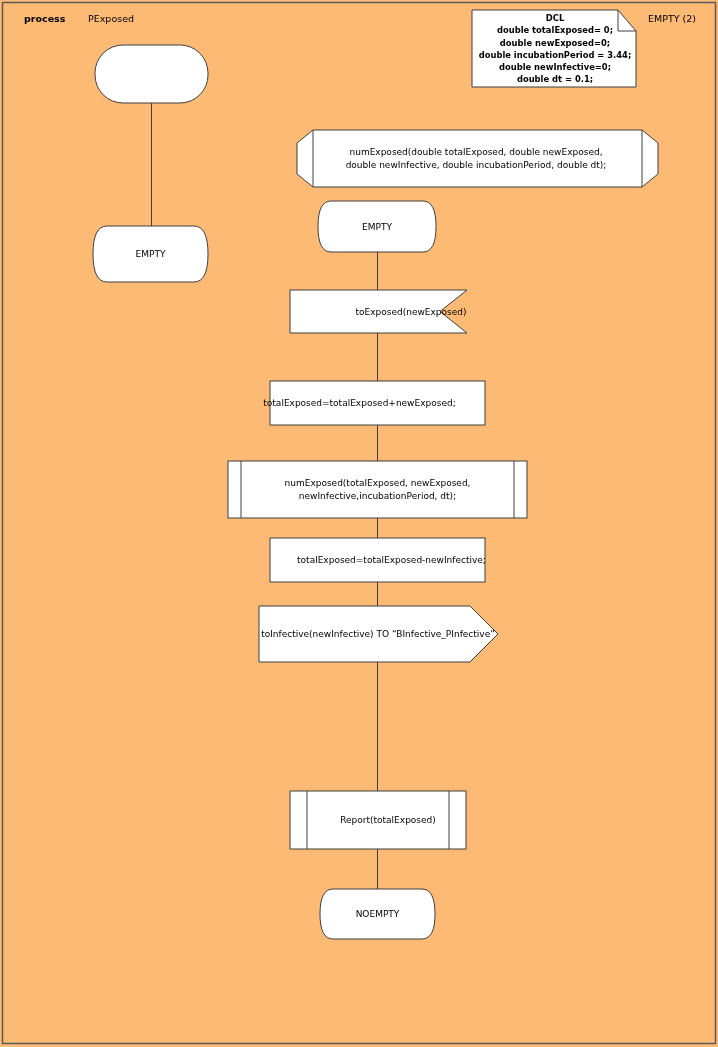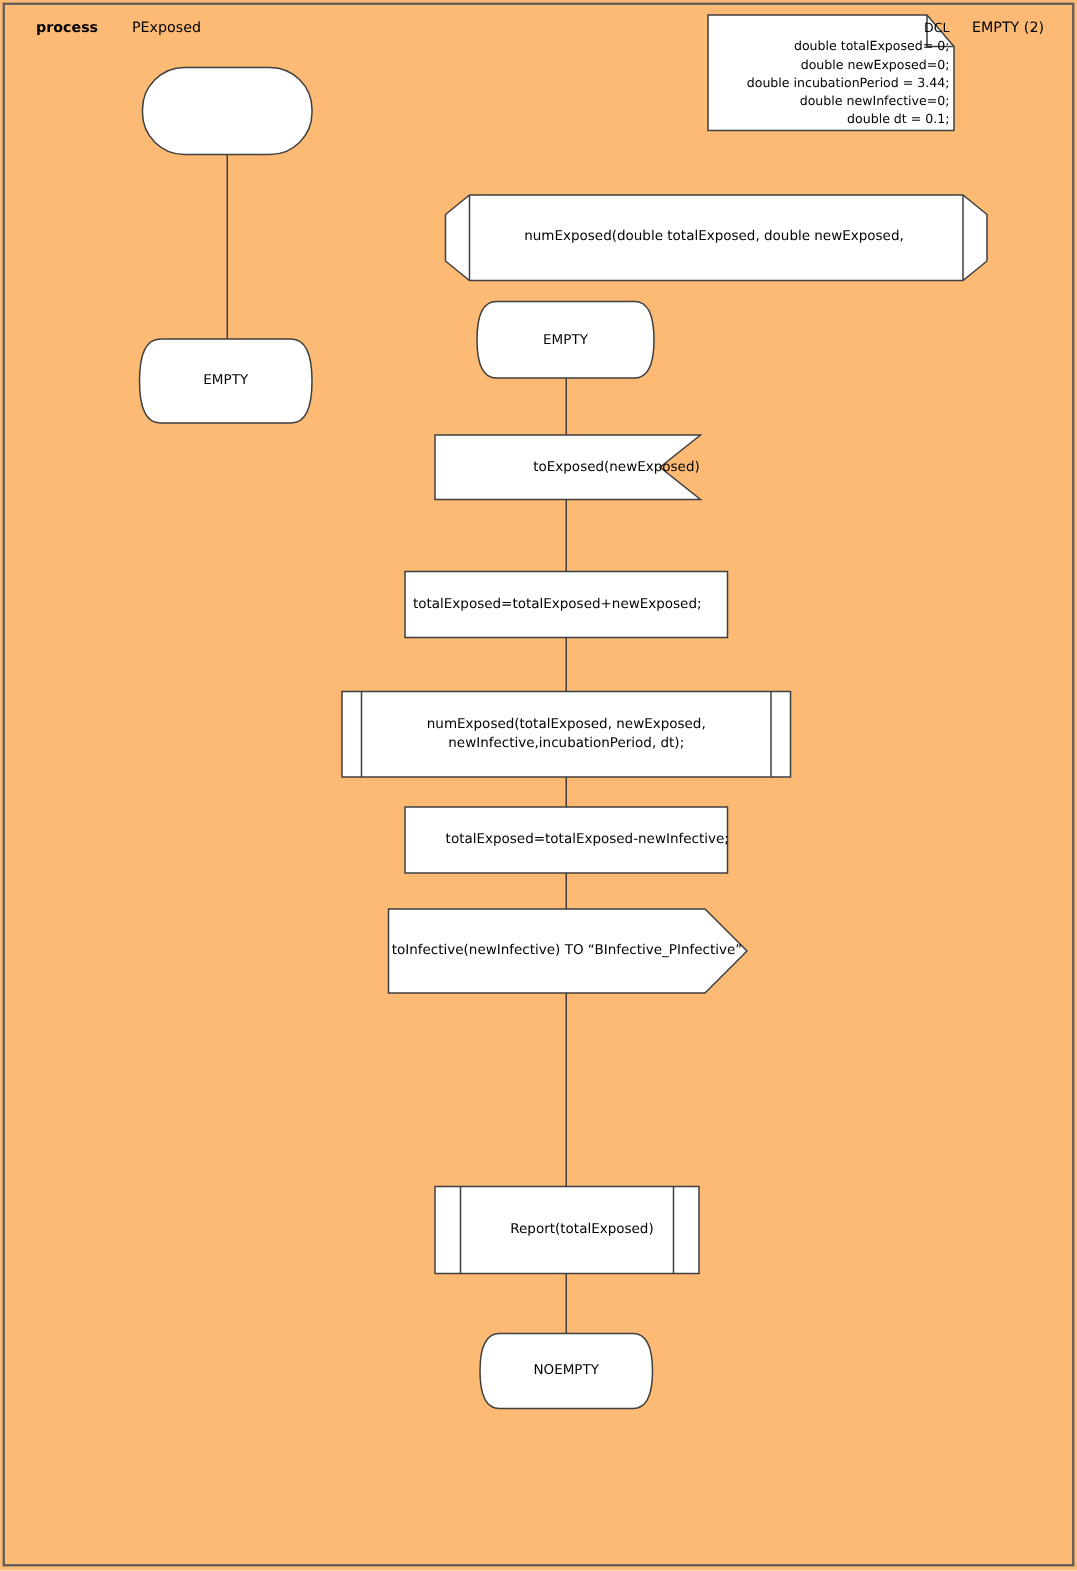--- a/index.html
+++ b/index.html
@@ -17,21 +17,21 @@
     display:flex;align-items:center;justify-content:center;
     text-align:center;
     font-size:9px;line-height:12px;color:#000;
     pointer-events:auto;
   }
   .lbl.multiline{flex-direction:column;line-height:13px;}
   .hdr{position:absolute;font-size:9.5px;white-space:nowrap;}
   .bold{font-weight:bold;}
   #dcl-text{
     position:absolute;left:477px;top:12px;width:156px;
-    font-size:8.4px;line-height:12.3px;text-align:right;white-space:nowrap;
+    font-size:8.4px;line-height:12.3px;text-align:center;white-space:nowrap;font-weight:bold;
   }
   #dcl-text div{height:12.3px;}
 </style>
 </head>
 <body>
 
 <div id="canvas">
 
   <svg id="shapes" width="718" height="1047" viewBox="0 0 718 1047" fill="none" stroke="#3f3f3f" stroke-width="1">
 
@@ -92,31 +92,32 @@
   </div>
 
   <div class="lbl" style="left:95px;top:45px;width:113px;height:58px;"></div>
 
   <div class="lbl" style="left:93px;top:226px;width:115px;height:56px;">
     <span>EMPTY</span>
   </div>
 
   <div class="lbl multiline" style="left:299px;top:130px;width:354px;height:57px;justify-content:center;">
     <span>numExposed(double totalExposed, double newExposed,</span>
+    <span>double newInfective, double incubationPeriod, double dt);</span>
   </div>
 
   <div class="lbl" style="left:318px;top:201px;width:118px;height:51px;">
     <span>EMPTY</span>
   </div>
 
   <div class="lbl" style="left:292px;top:290px;width:148px;height:43px;padding-left:45px;">
     <span>toExposed(newExposed)</span>
   </div>
 
-  <div class="lbl" style="left:264px;top:381px;width:215px;height:44px;">
+  <div class="lbl" style="left:252px;top:381px;width:215px;height:44px;">
     <span>totalExposed=totalExposed+newExposed;</span>
   </div>
 
   <div class="lbl multiline" style="left:243px;top:461px;width:269px;height:57px;">
     <span>numExposed(totalExposed, newExposed,</span>
     <span>newInfective,incubationPeriod, dt);</span>
   </div>
 
   <div class="lbl" style="left:270px;top:538px;width:243px;height:44px;">
     <span>totalExposed=totalExposed-newInfective;</span>

